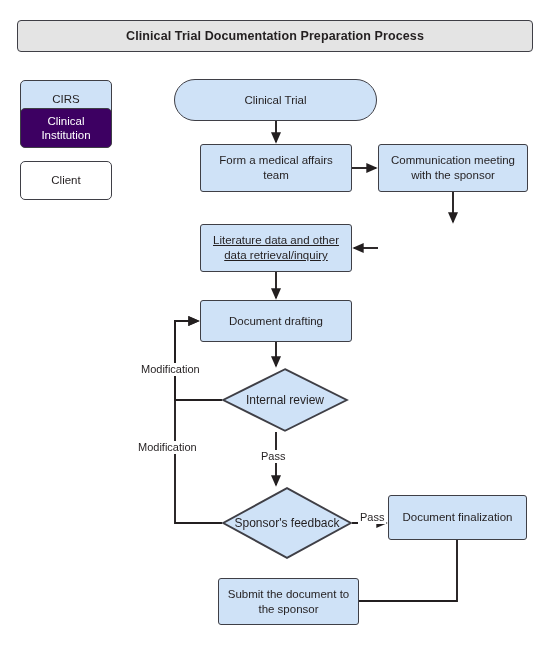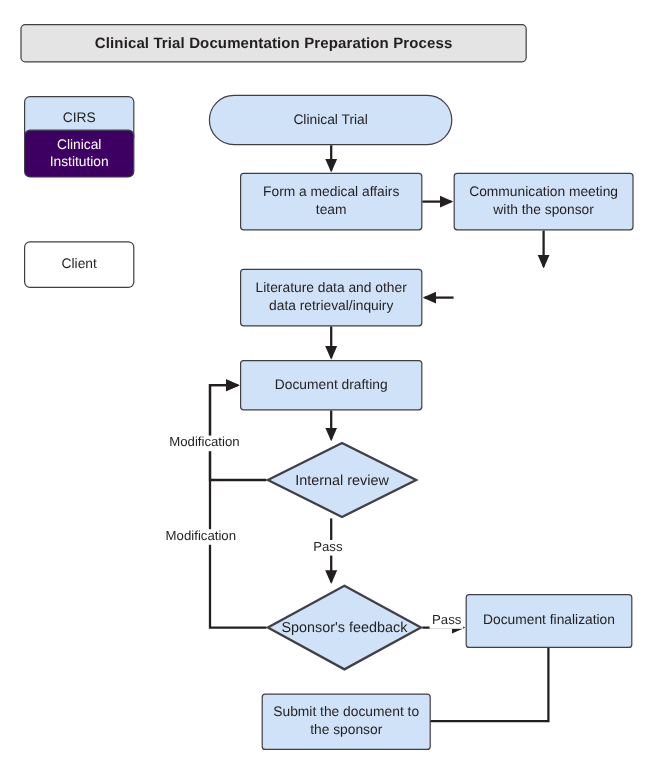--- a/index.html
+++ b/index.html
@@ -17,21 +17,21 @@
     height: 648px;
     background: #ffffff;
     overflow: hidden;
   }
 
   
   #title-bar {
     position: absolute;
     left: 17px;
     top: 20px;
-    width: 422px;
+    width: 516px;
     height: 32px;
     box-sizing: border-box;
     background: #e4e4e4;
     border: 1.6px solid #3f3f46;
     border-radius: 4px;
     display: flex;
     align-items: center;
     justify-content: center;
     color: #231f20;
     font-size: 12.5px;
@@ -50,21 +50,21 @@
     display: flex;
     align-items: center;
     justify-content: center;
     text-align: center;
     font-size: 11.5px;
     line-height: 1.25;
     padding: 2px 4px;
   }
   #legend-cirs      { top: 58px;  height: 39px; background: #cfe2f7; color: #231f20; margin-top: 22px; }
   #legend-clinical  { top: 108px; height: 40px; background: #3d0062; color: #ffffff; }
-  #legend-client    { top: 161px; height: 39px; background: #ffffff; color: #231f20; margin-top: 40px; }
+  #legend-client    { top: 161px; height: 39px; background: #ffffff; color: #231f20; }
 
   
   .node {
     position: absolute;
     box-sizing: border-box;
     background: #cfe2f7;
     border: 1.6px solid #3f3f46;
     display: flex;
     align-items: center;
     justify-content: center;
@@ -74,21 +74,21 @@
     line-height: 1.3;
     padding: 2px 5px;
   }
   .rect  { border-radius: 3px; }
   .stadium { border-radius: 22px; }
 
   #n-clinical-trial   { left: 174px; top: 79px;  width: 203px; height: 42px; }
   #n-form-team        { left: 200px; top: 144px; width: 152px; height: 48px; }
   #n-communication    { left: 378px; top: 144px; width: 150px; height: 48px; }
   #n-receive-project  { left: 378px; top: 224px; width: 150px; height: 48px; }
-  #n-literature       { left: 200px; top: 224px; width: 152px; height: 48px; }
+  #n-literature       { left: 200px; top: 224px; width: 152px; height: 48px; text-decoration: underline; }
   #n-doc-drafting     { left: 200px; top: 300px; width: 152px; height: 42px; }
   #n-doc-finalization { left: 388px; top: 495px; width: 139px; height: 45px; }
   #n-submit           { left: 218px; top: 578px; width: 141px; height: 47px; }
 
   
   .diamond-wrap {
     position: absolute;
   }
   .diamond-wrap svg {
     position: absolute;

